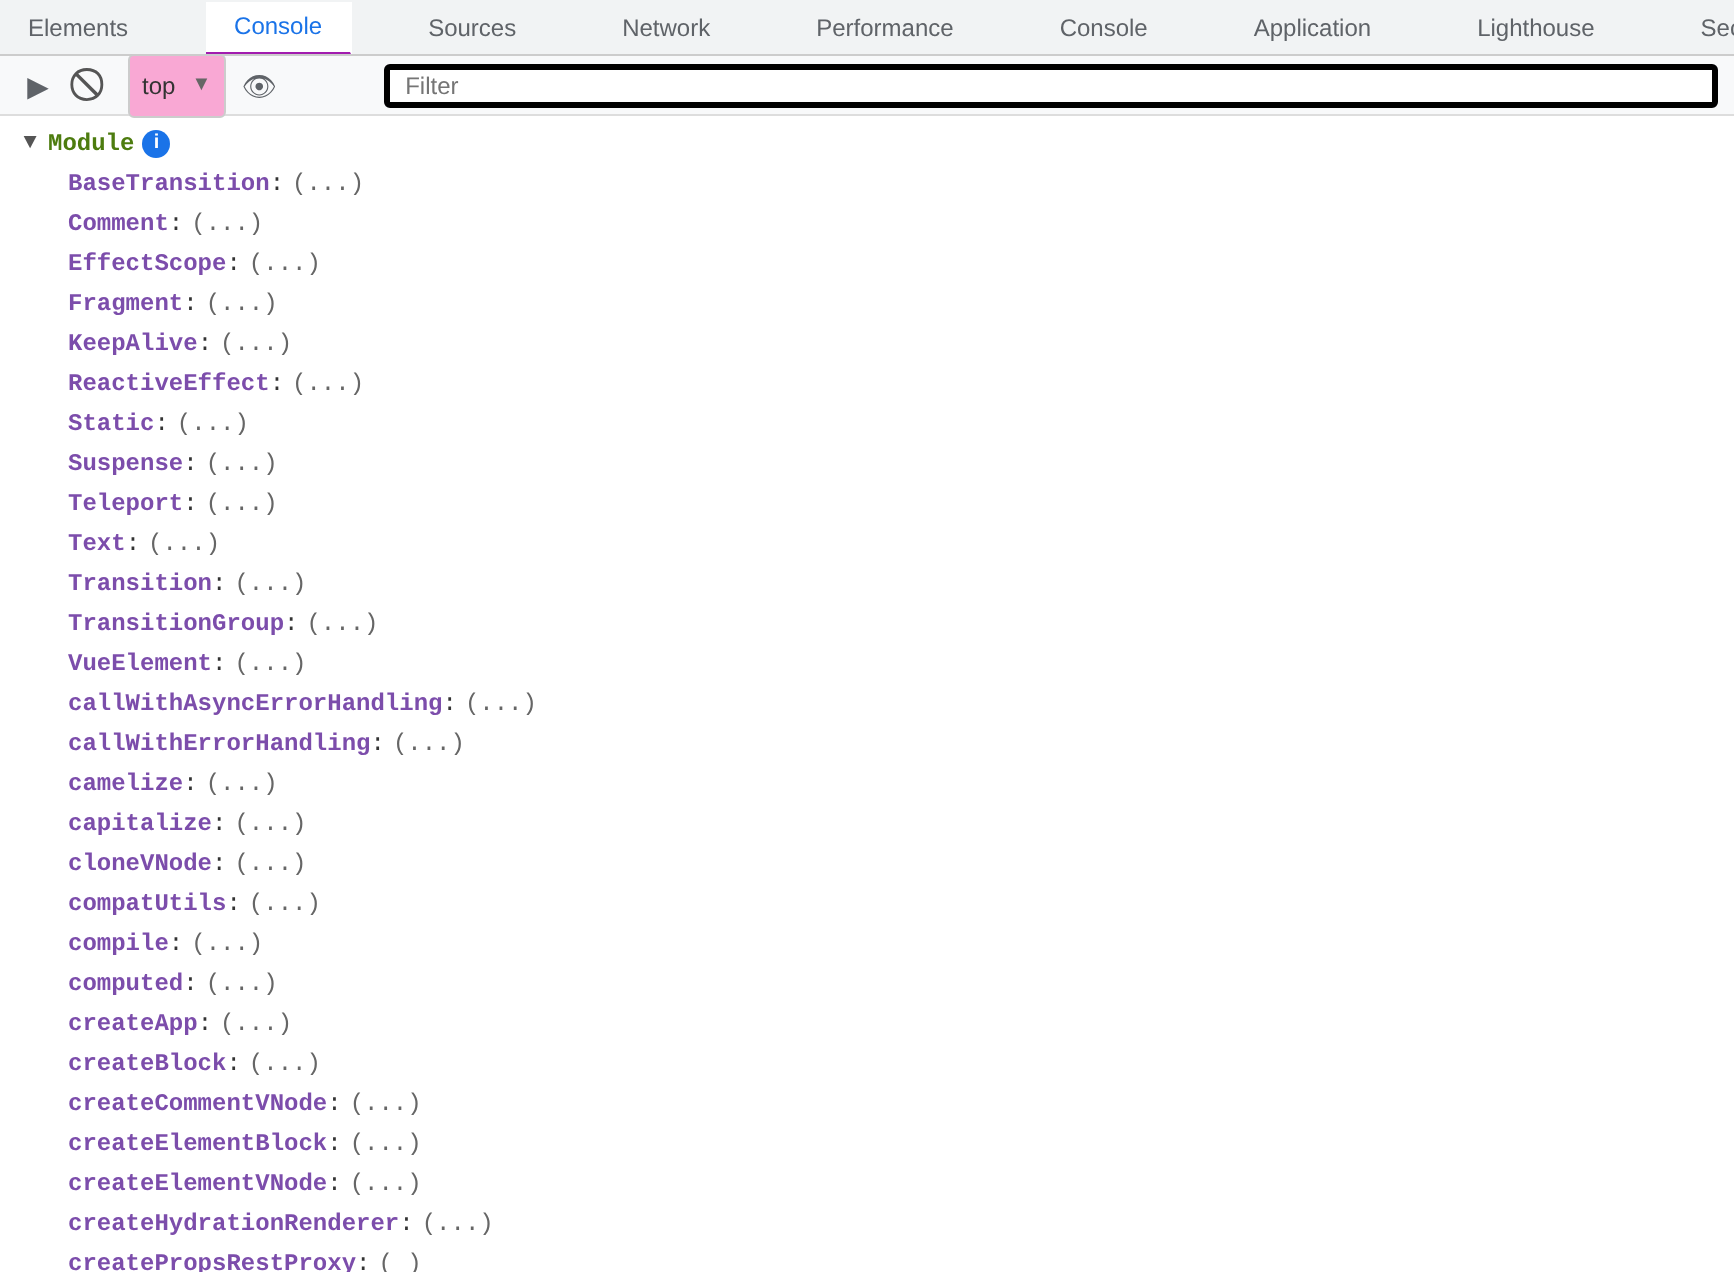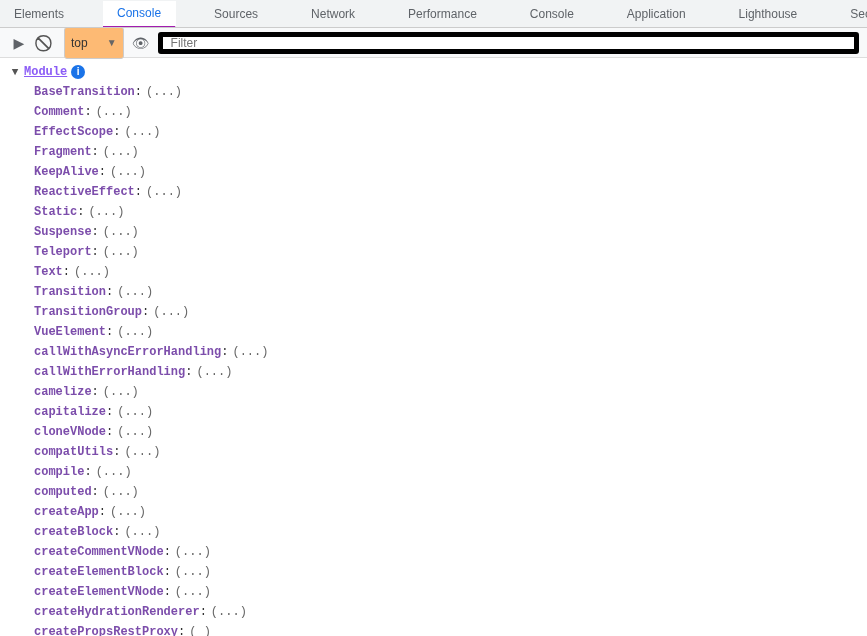--- a/index.html
+++ b/index.html
@@ -59,45 +59,46 @@
       cursor: pointer;
       border-radius: 3px;
       color: #5f6368;
       border: none;
       background: none;
       font-size: 14px;
     }
     .top-dropdown {
       display: flex;
       align-items: center;
-      gap: 19px;
+      gap: 8px;
       padding: 15px 6px;
       border: 1px solid #ccc;
       border-radius: 3px;
       cursor: pointer;
       font-size: 12px;
       font-family: Arial, sans-serif;
-      background: #fdba74;
+      background: #f9a8d4;
       height: 22px;
       color: #333;
     }
     .top-dropdown .arrow {
       font-size: 10px;
       color: #666;
     }
     .filter-input {
       flex: 1;
       height: 22px;
-      border: 5px solid #000000;
+      border: 3px solid #000000;
       border-radius: 3px;
       padding: 0 8px;
       font-size: 12px;
       font-family: Arial, sans-serif;
       color: #666;
       outline: none;
+      margin-left: 45px;
     }
 
     
     .console-content {
       background: #fff;
       padding: 4px 0;
       overflow-y: auto;
       height: calc(636px - 28px - 30px);
     }
 
@@ -114,23 +115,22 @@
       display: inline-flex;
       align-items: center;
       justify-content: center;
       cursor: pointer;
       color: #555;
       font-size: 11px;
       margin-right: 2px;
     }
 
     .module-name-text {
-      color: #8b5cf6;
+      color: #4d7c0f;
       font-weight: bold;
-      text-decoration: underline;
     }
 
     .info-badge {
       display: inline-flex;
       align-items: center;
       justify-content: center;
       width: 14px;
       height: 14px;
       background: #1a73e8;
       color: white;

